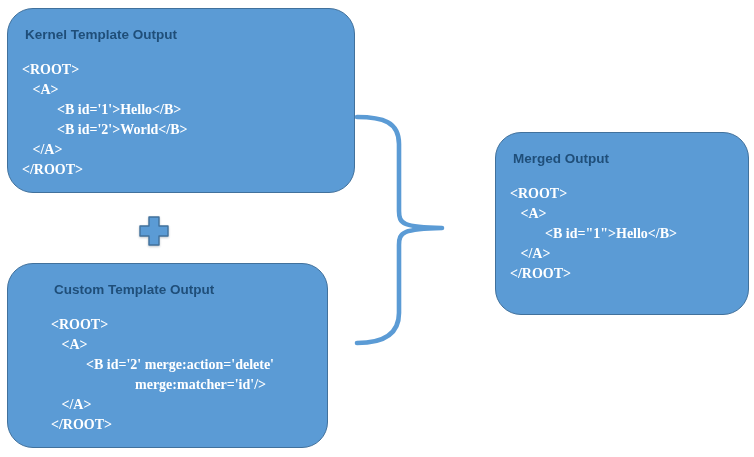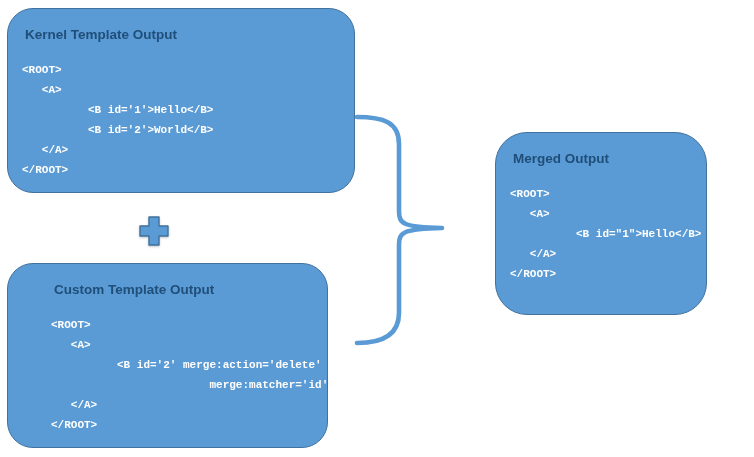--- a/index.html
+++ b/index.html
@@ -16,30 +16,30 @@
   .stage{position:absolute;inset:0;}
   .box{
     position:absolute;box-sizing:border-box;
     background:var(--box-fill);
     border:1px solid var(--box-border);
     border-radius:26px;
     padding:16px 12px 10px 14px;
   }
   .box-kernel{left:7px;top:8px;width:348px;height:185px;}
   .box-custom{left:7px;top:263px;width:321px;height:185px;padding-left:43px;}
-  .box-merged{left:495px;top:132px;width:212px;height:183px;border-radius:32px;}
+  .box-merged{left:495px;top:132px;width:254px;height:183px;}
   .box-title{
     font-size:13.5px;font-weight:700;line-height:20px;
     color:var(--title-color);
     margin:0 0 15px 3px;
   }
   .box-code{
     white-space:pre;
-    font-family:Liberation Mono, monospace;
-    font-size:11px;font-weight:700;line-height:20px;
+    font-family:Liberation Serif, serif;
+    font-size:14px;font-weight:700;line-height:20px;
     color:var(--code-color);
   }
   .plus-svg{position:absolute;left:139px;top:216px;width:30px;height:30px;
     filter:drop-shadow(0.5px 1.5px 1px rgba(120,130,140,0.45));}
   .plus-path{fill:var(--shape-fill);stroke:var(--shape-border);stroke-width:1.4;stroke-linejoin:round;}
   .brace-svg{position:absolute;left:350px;top:110px;width:100px;height:240px;}
   .brace-path{fill:none;stroke:var(--brace-stroke);stroke-width:4.6;stroke-linecap:round;stroke-linejoin:round;}
 </style>
 </head>
 <body>

